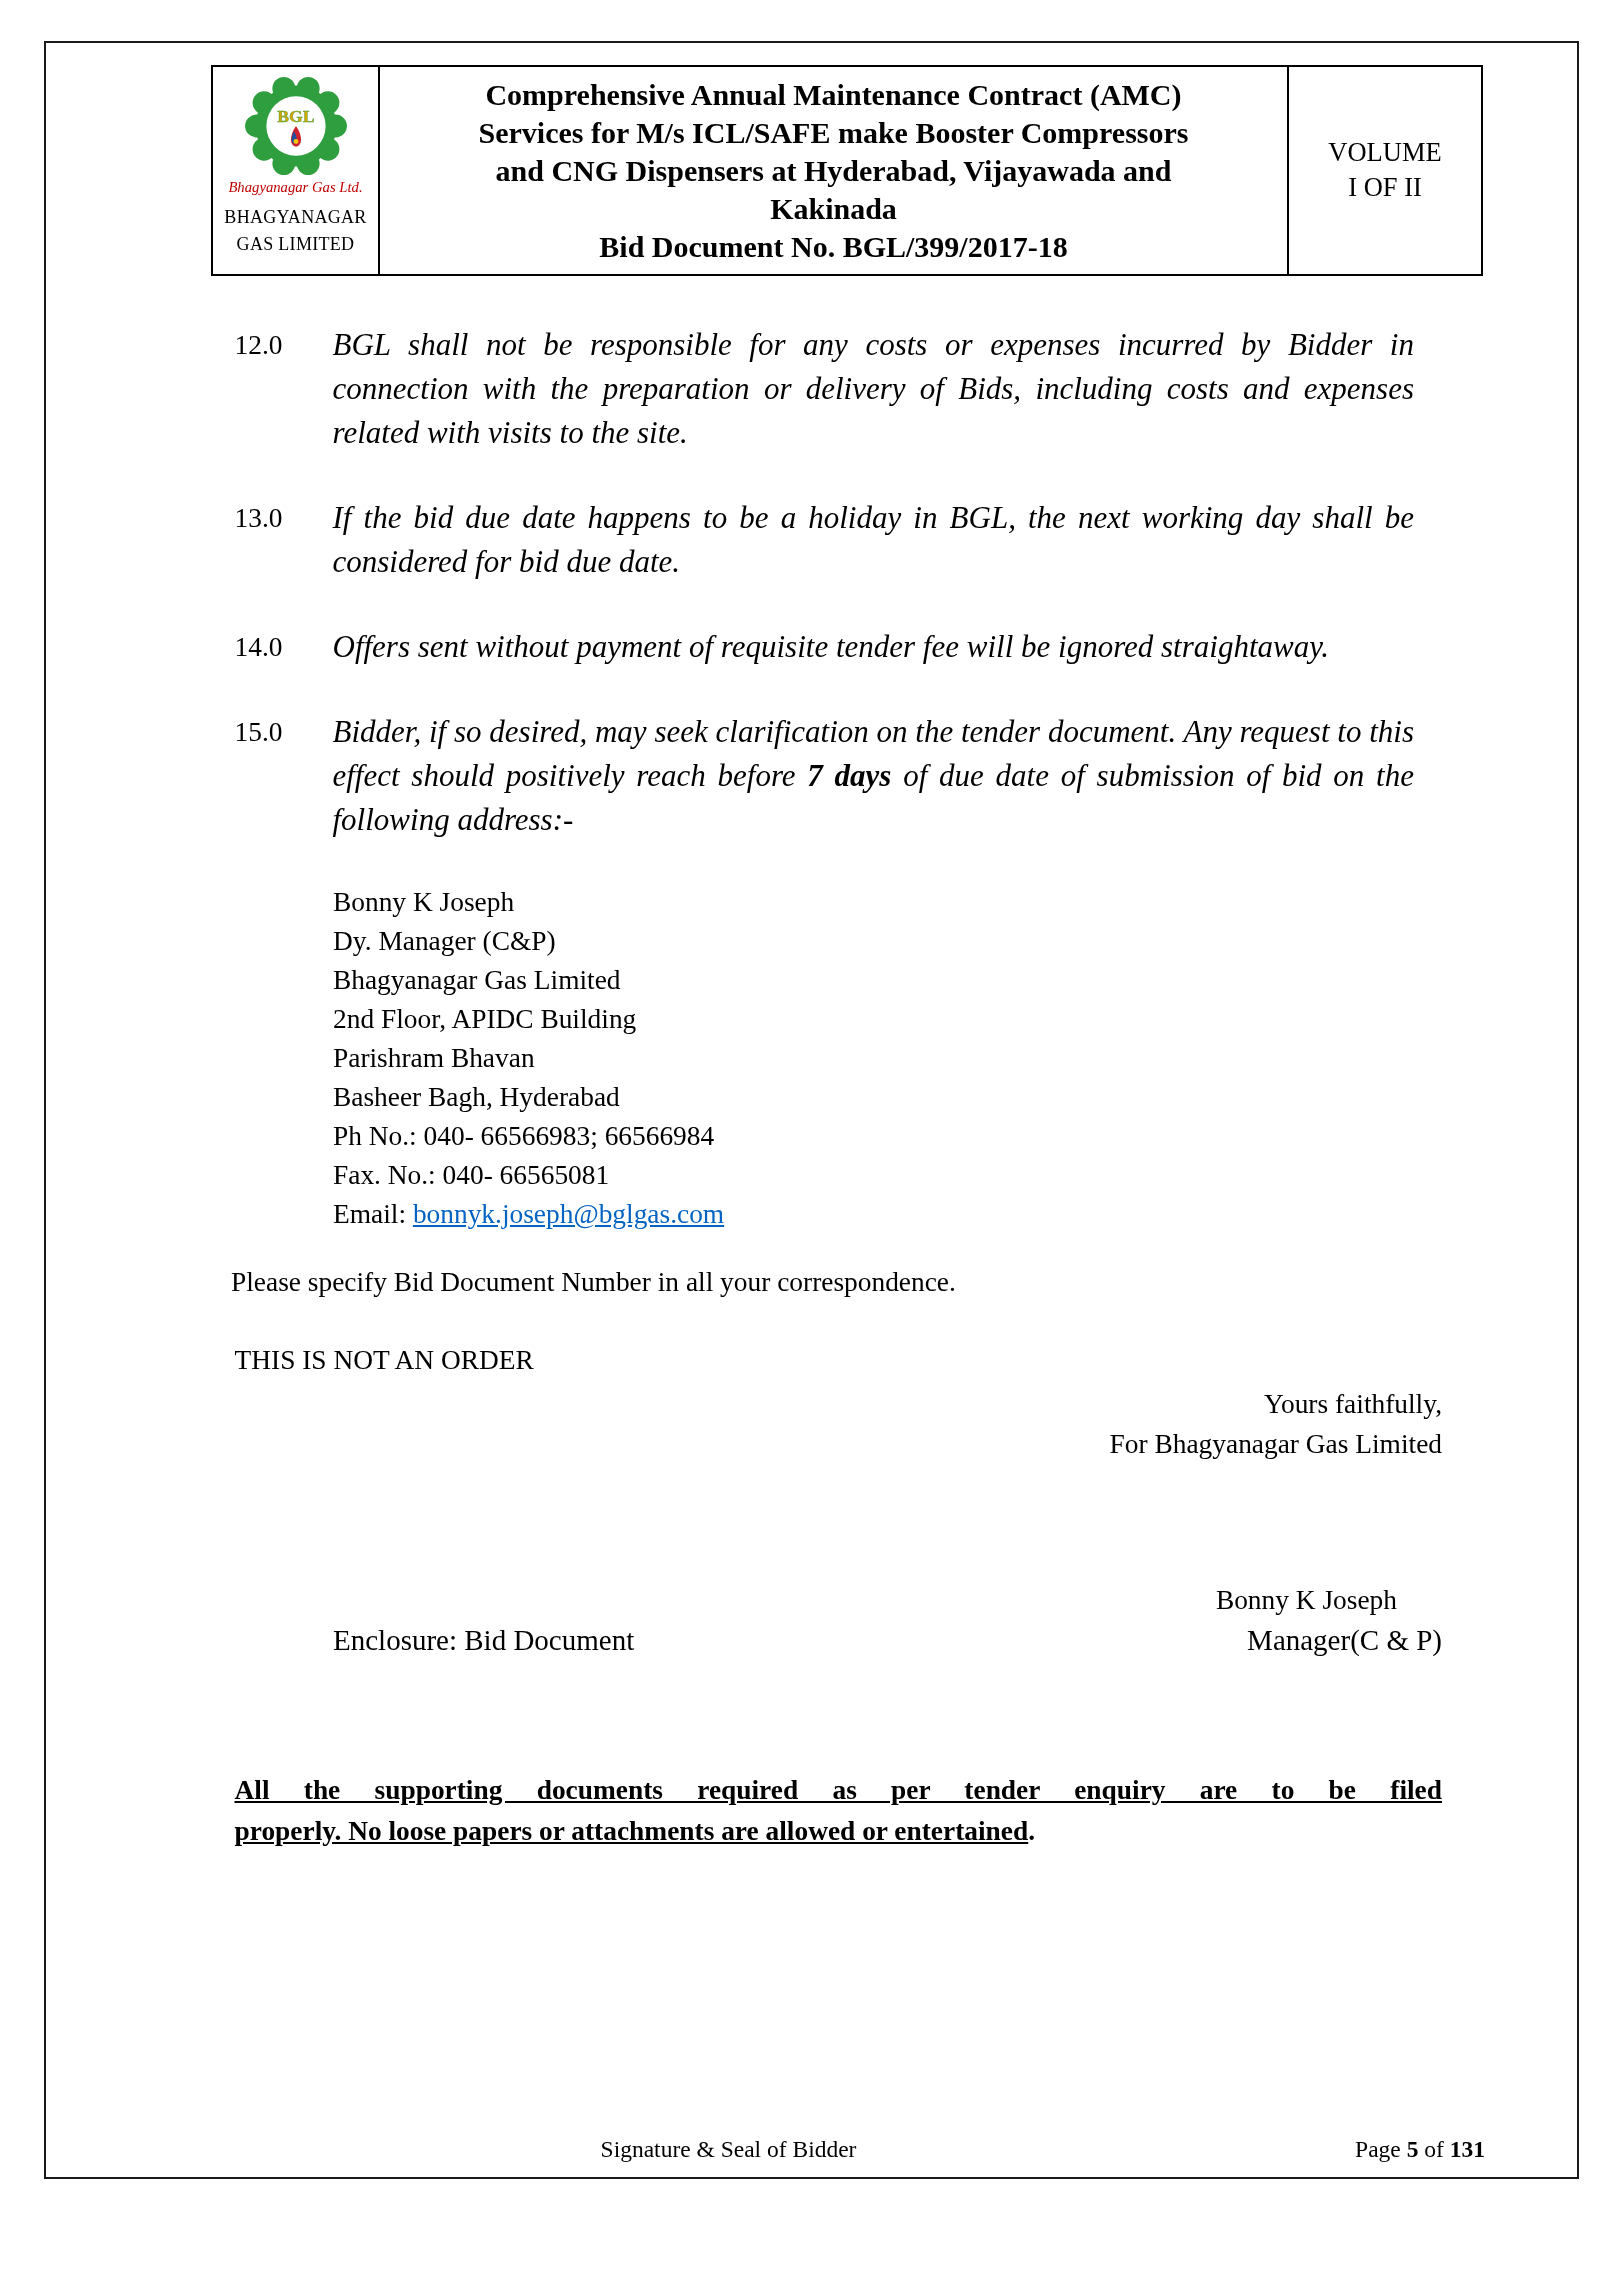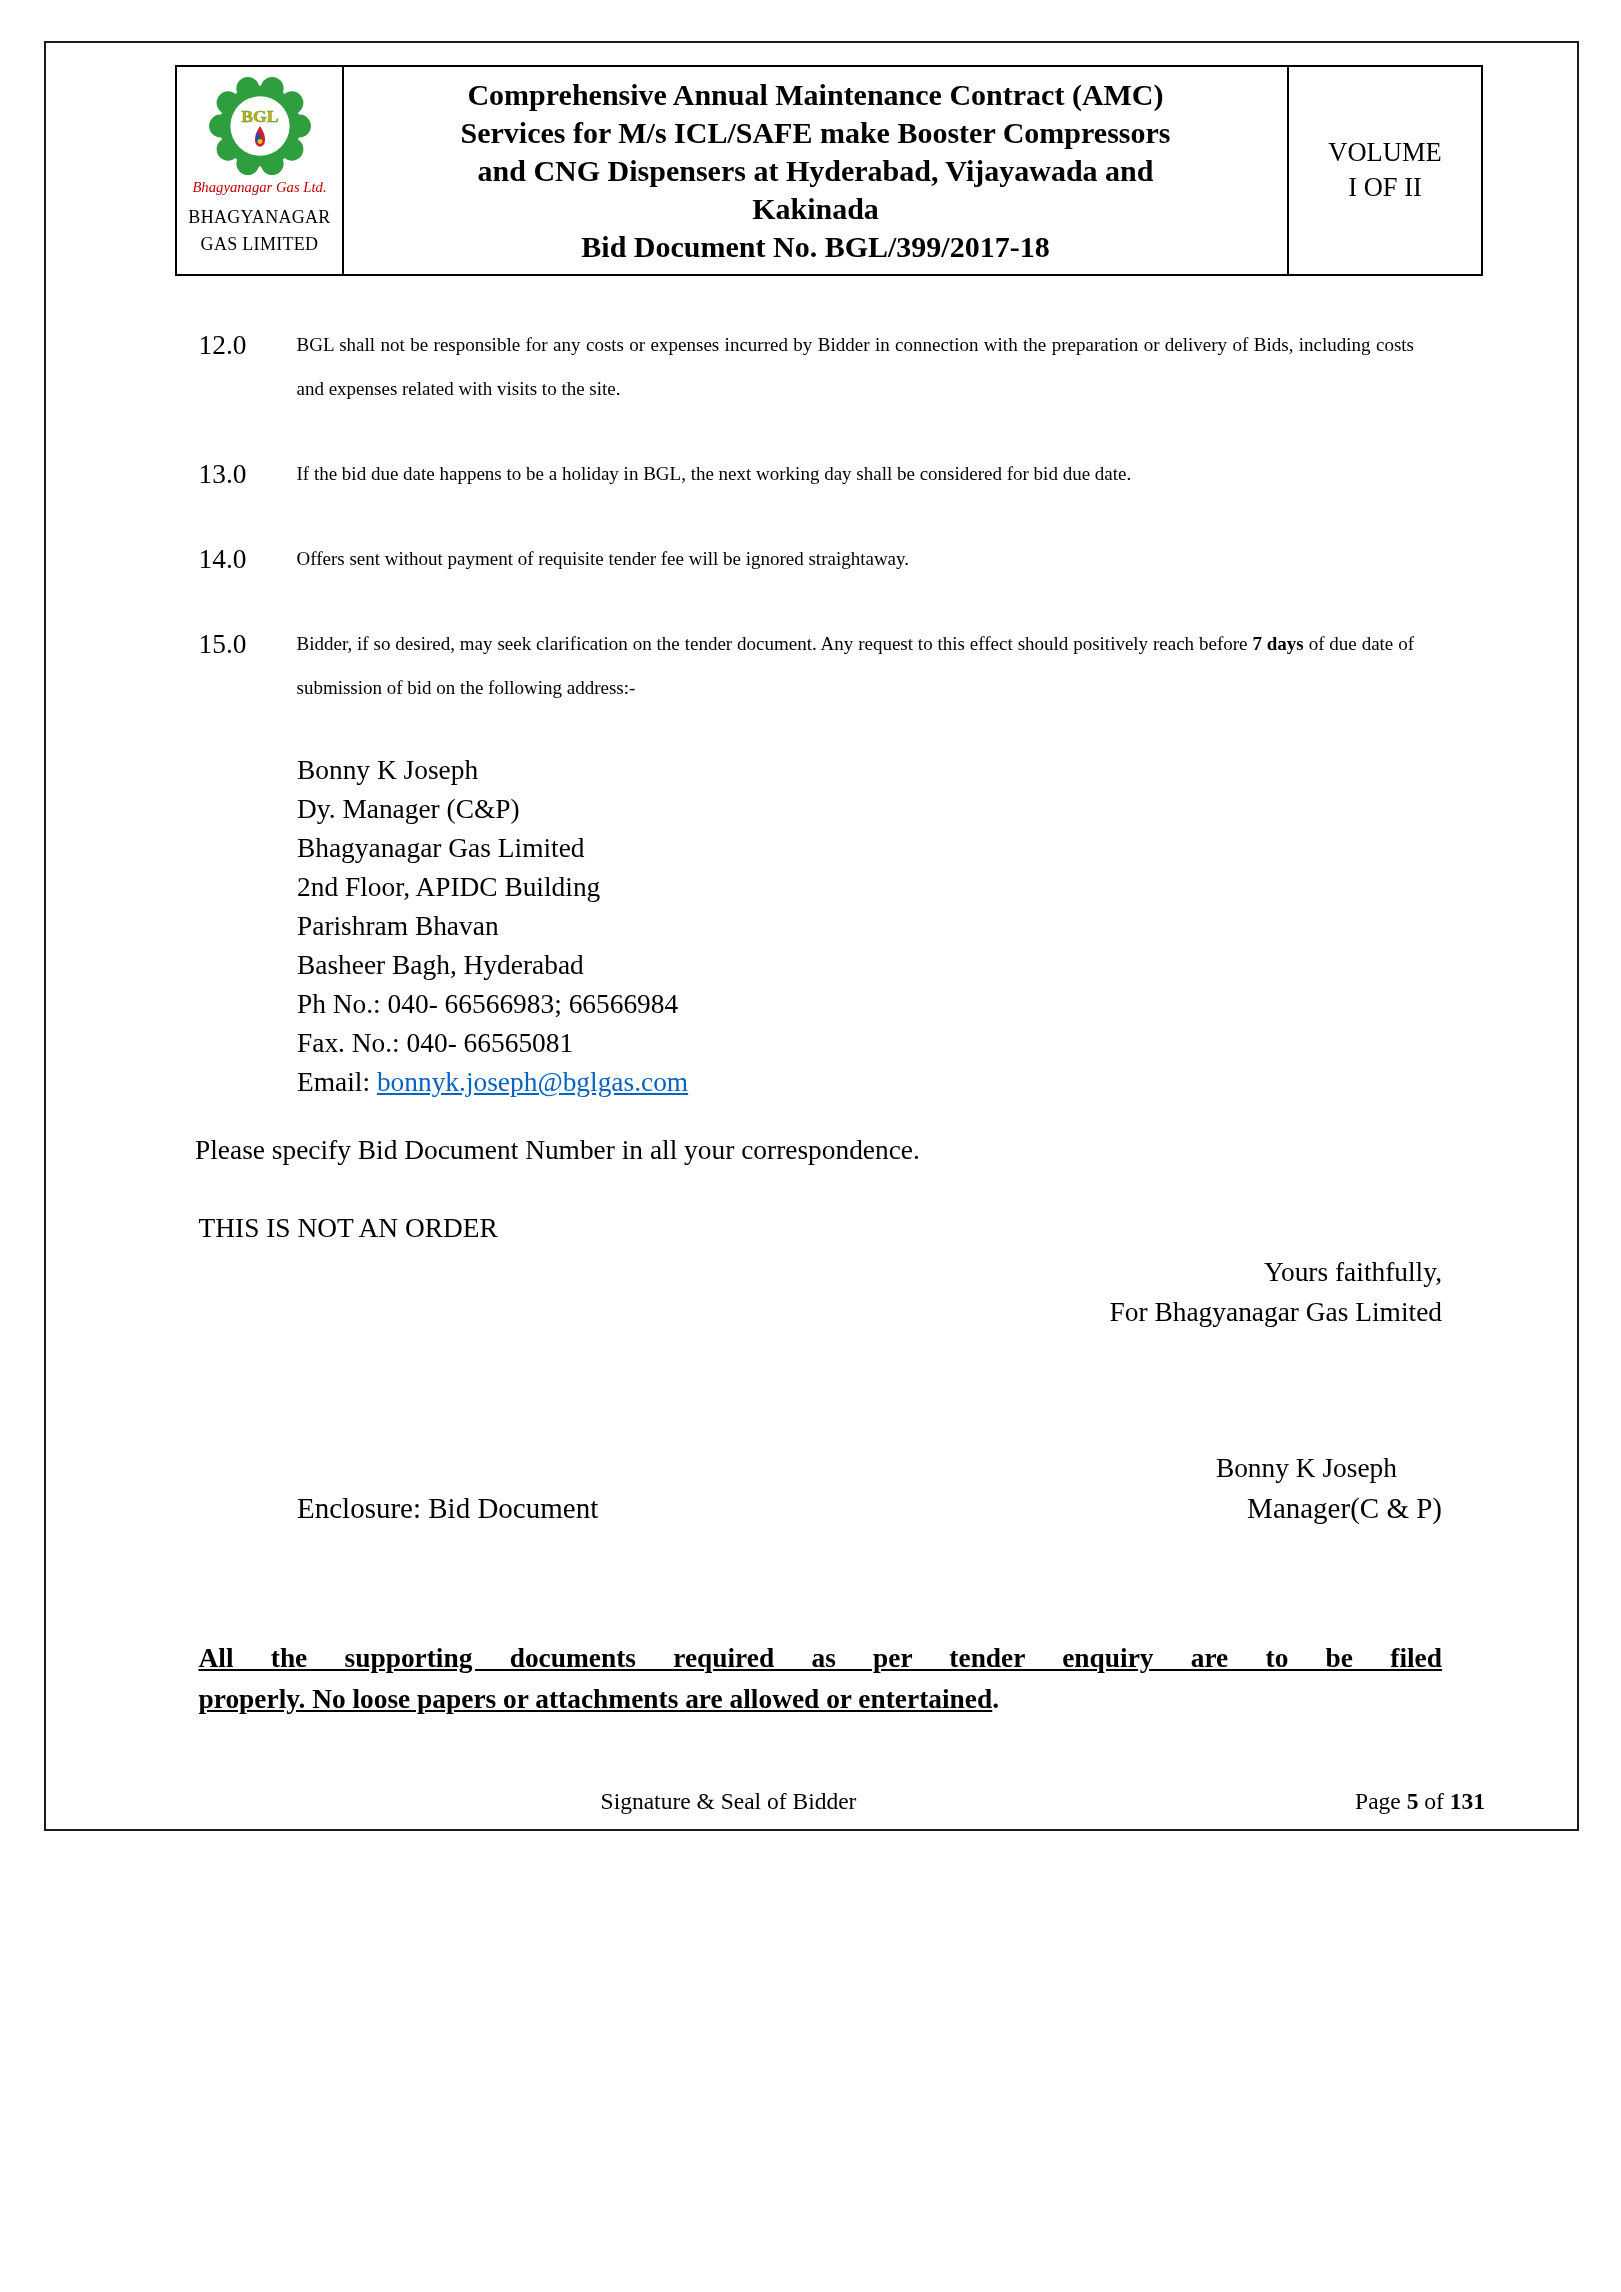--- a/index.html
+++ b/index.html
@@ -6,24 +6,25 @@
   body {
     width: 1621px; height: 2293px;
     background: #ffffff;
     font-family: "Liberation Serif", serif;
     color: #000;
     position: relative;
     overflow: hidden;
   }
   .border-box {
     position: absolute; left: 44px; top: 41px;
-    width: 1535px; height: 1790px;
+    width: 1535px; height: 2138px;
     border: 2px solid #1a1a1a;
     background: #fff;
     box-sizing: border-box;
+    padding-left: 36px;
   }
   .content { padding: 21.6px 94px 0 129px; }
 
   
   .header-table { display: flex; border: 2px solid #000; align-items: stretch; }
   .cell-logo {
     width: 167px; flex: none;
     border-right: 2px solid #000;
     display: flex; flex-direction: column; align-items: center;
     padding: 7.8px 3.9px 5.9px; box-sizing: border-box;
@@ -44,21 +45,21 @@
     display: flex; flex-direction: column; align-items: center; justify-content: center;
     font-size: 26.5px; line-height: 35px;
     box-sizing: border-box;
     text-align: right;
   }
 
   
   .clauses { margin: 47px 69px 0 23.5px; }
   .clause { display: flex; margin-bottom: 41px; justify-content: center; }
   .clause-num { width: 98px; flex: none; font-size: 27.4px; line-height: 44px; }
-  .clause-text { flex: 1; font-size: 19px; line-height: 44px; text-align: justify; }
+  .clause-text { flex: 1; font-size: 31px; line-height: 44px; text-align: justify; font-style: italic; }
 
   
   .address { margin: 2px 0 0 122px; font-size: 27.4px; line-height: 39px; }
   .email-link { color: #0563c1; text-decoration: underline; }
 
   
   .note-correspondence { margin: 33px 0 0 20px; font-size: 27.4px; }
   .note-order { margin: 47px 0 0 23.5px; font-size: 27.4px; }
 
   

